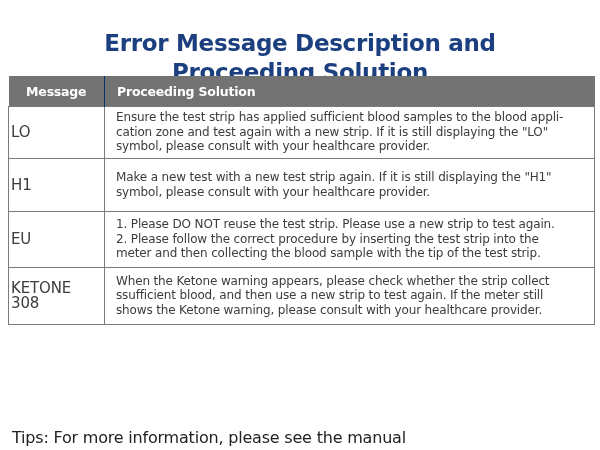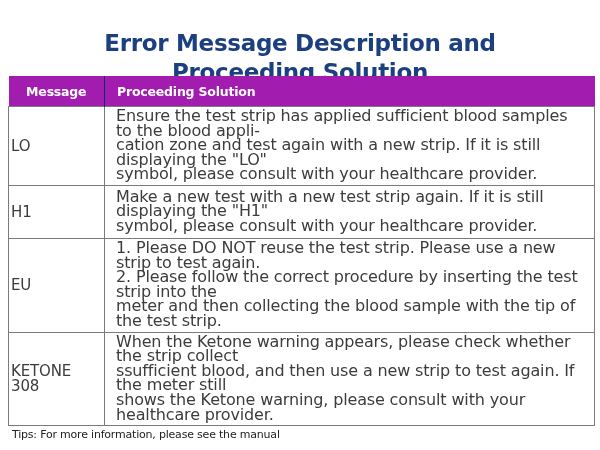--- a/index.html
+++ b/index.html
@@ -33,51 +33,51 @@
       left: 8px;
       top: 76px;
       width: 586px;
       border-collapse: collapse;
       table-layout: fixed;
       font-family: "DejaVu Sans", sans-serif;
     }
     table.err col.c1 { width: 96px; }
     table.err col.c2 { width: 490px; }
     table.err th {
-      background: #a21caf;
+      background: #737373;
       color: #ffffff;
       font-weight: bold;
       font-size: 12.5px;
       height: 30px;
       padding: 0;
       border-right: 1px solid #0a2f6e;
       letter-spacing: -0.2px;
     }
     table.err th.h1 { text-align: center; }
     table.err th.h2 { text-align: left; padding-left: 12px; border-right: none; }
     table.err td {
       border: 1px solid #7a7a7a;
       color: #3c3c3c;
-      font-size: 16px;
+      font-size: 12px;
       line-height: 14.6px;
       padding: 2px 6px 3px 11px;
       vertical-align: middle;
       letter-spacing: -0.15px;
     }
     table.err td.msg {
       text-align: left;
       padding: 0 2px;
       font-size: 15px;
     }
     .sol-line { display: block; }
     .tips {
       position: absolute;
       left: 12px;
       top: 428px;
-      font-size: 11px;
+      font-size: 16px;
       color: #222222;
       font-family: "DejaVu Sans", sans-serif;
       letter-spacing: -0.2px;
     }
   </style>
 </head>
 <body>
 
 <div class="title">
   <div>Error Message Description and</div>

